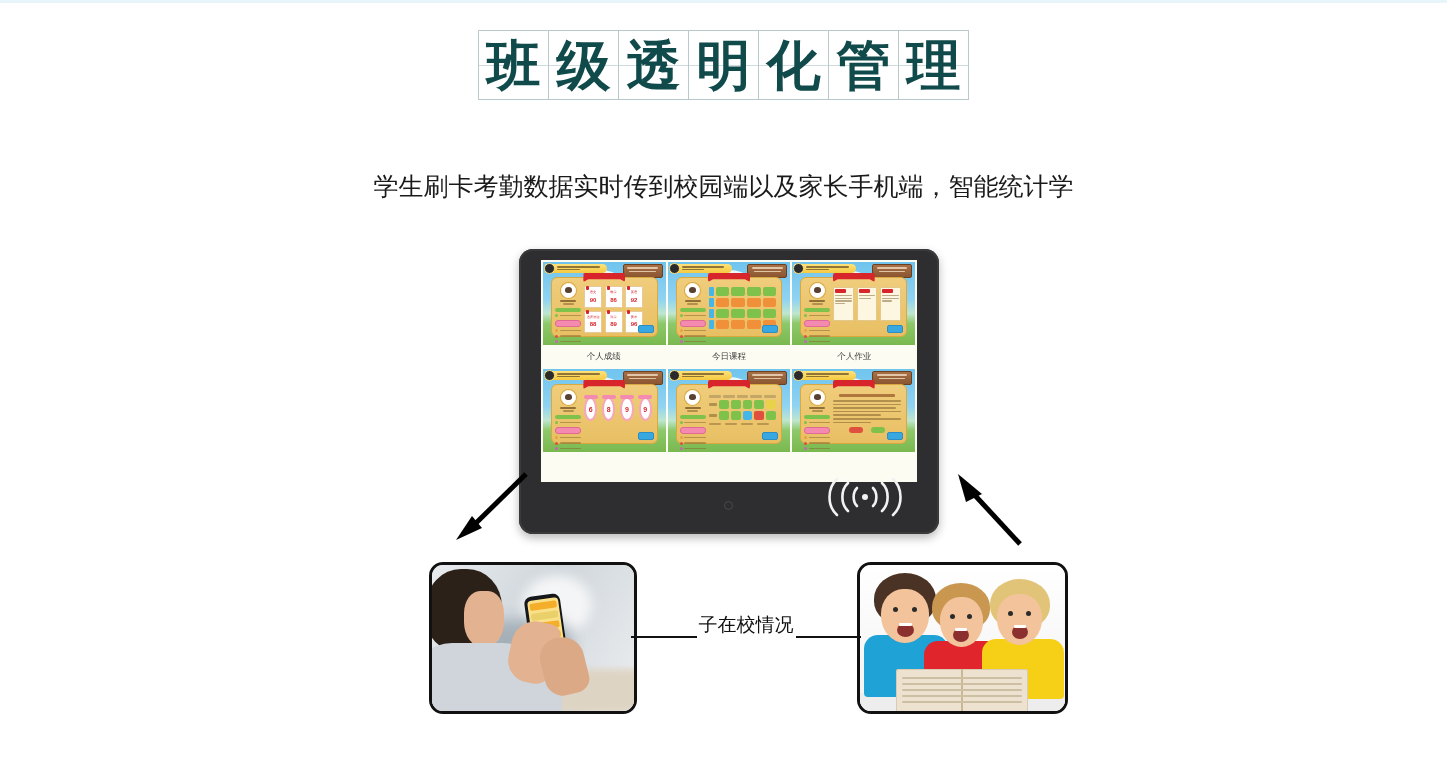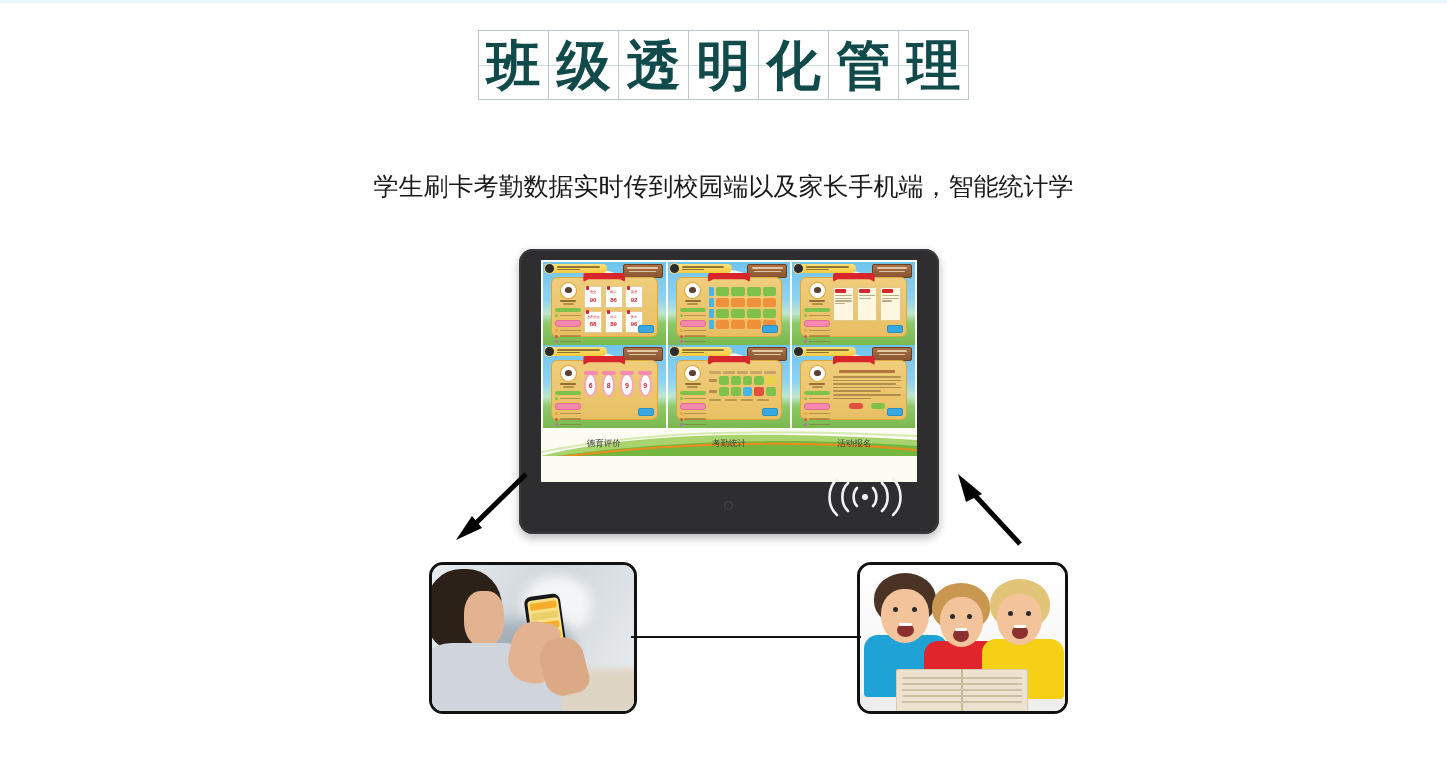--- a/index.html
+++ b/index.html
@@ -550,20 +550,25 @@
                     <i></i>
                     <i style="width:55%"></i>
                   </div>
               </div>
             </div>
             <div class="btn-blue"></div>
           </div>
         </div>
       </div>
 
+      <div class="labels-row">
+        <div class="lbl">个人成绩</div>
+        <div class="lbl">今日课程</div>
+        <div class="lbl">个人作业</div>
+      </div>
 
       <div class="grid-row r2">
 
         <div class="card">
           <div class="cloud" style="left:40px;top:8px;width:34px;height:14px;"></div>
           <div class="cloud" style="left:66px;top:12px;width:26px;height:12px;"></div>
           <div class="card-topbar">
             <div class="school-dot"></div>
             <div class="school-txt">
                 <i></i>
@@ -751,33 +756,20 @@
                   <span class="ab-red"></span>
                   <span class="ab-green"></span>
                 </div>
               </div>
             </div>
             <div class="btn-blue"></div>
           </div>
         </div>
       </div>
 
-      <div class="labels-row" style="height:32px;">
-        <div class="swoosh">
-          <svg width="376" height="32" viewBox="0 0 376 32" preserveAspectRatio="none">
-            <path d="M0,30 C90,8 200,4 376,14 L376,32 L0,32 Z" fill="#8cc63f" opacity="0.75"></path>
-            <path d="M0,32 C110,16 230,10 376,20 L376,32 Z" fill="#5ea92b" opacity="0.7"></path>
-            <path d="M10,32 C120,18 240,12 376,24" stroke="#f08a1d" stroke-width="2.2" fill="none" opacity="0.9"></path>
-            <path d="M0,26 C100,6 210,2 376,10" stroke="#cfe8a8" stroke-width="2" fill="none" opacity="0.9"></path>
-          </svg>
-        </div>
-        <div class="lbl">德育评价</div>
-        <div class="lbl">考勤统计</div>
-        <div class="lbl">活动报名</div>
-      </div>
 
     </div>
   </div>
 
   <div class="tablet-chin">
     <div class="home-dot"></div>
     <div class="rfid">
       <svg width="84" height="44" viewBox="0 0 84 44">
         <g stroke="#f2f2f2" stroke-width="2.6" fill="none" stroke-linecap="round">
           <path d="M14,4 C4,13 4,31 14,40"></path>
@@ -802,20 +794,21 @@
 
 <div class="arrow" style="left:950px;top:468px;">
   <svg width="86" height="82" viewBox="0 0 86 82">
     <line x1="70" y1="76" x2="20" y2="22" stroke="#000" stroke-width="5"></line>
     <polygon points="8,6 32,26 16,34" fill="#000"></polygon>
   </svg>
 </div>
 
 <div class="connector"></div>
 <div class="mid-caption">
+  <div><span class="cap-line">子在校情况</span></div>
 </div>
 
 <div class="photo photo-left">
   <div class="pl-bg"></div>
   <div class="pl-blur1"></div>
   <div class="pl-blur2"></div>
   <div class="pl-desk"></div>
   <div class="pl-head"></div>
   <div class="pl-face"></div>
   <div class="pl-body"></div>

